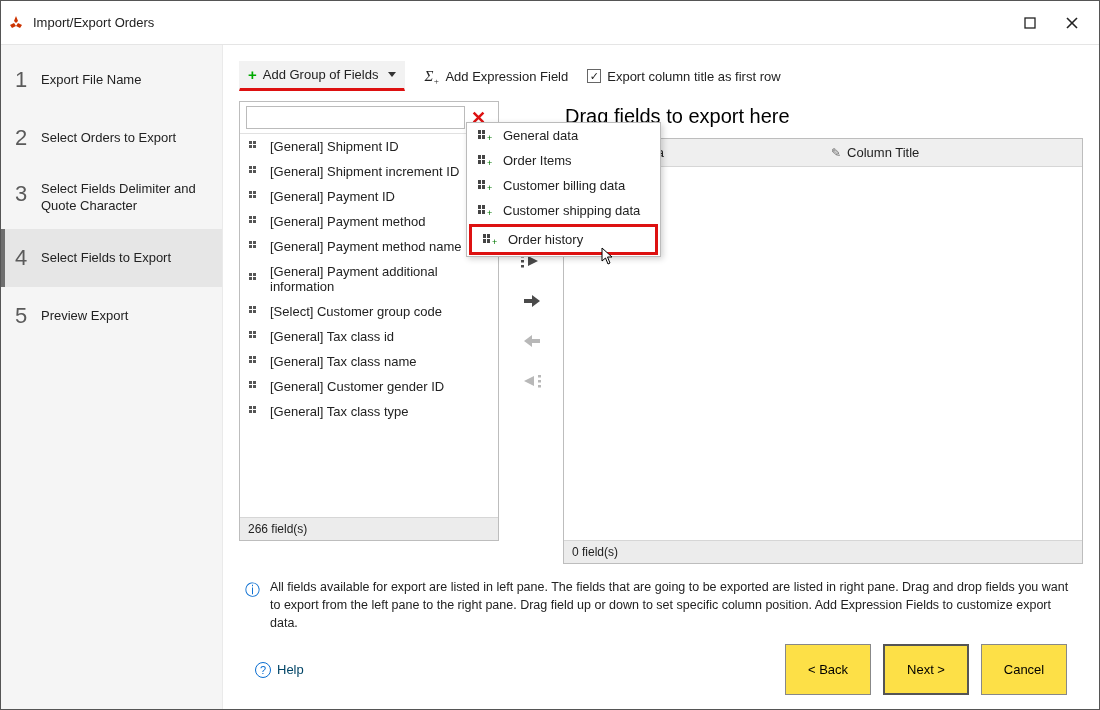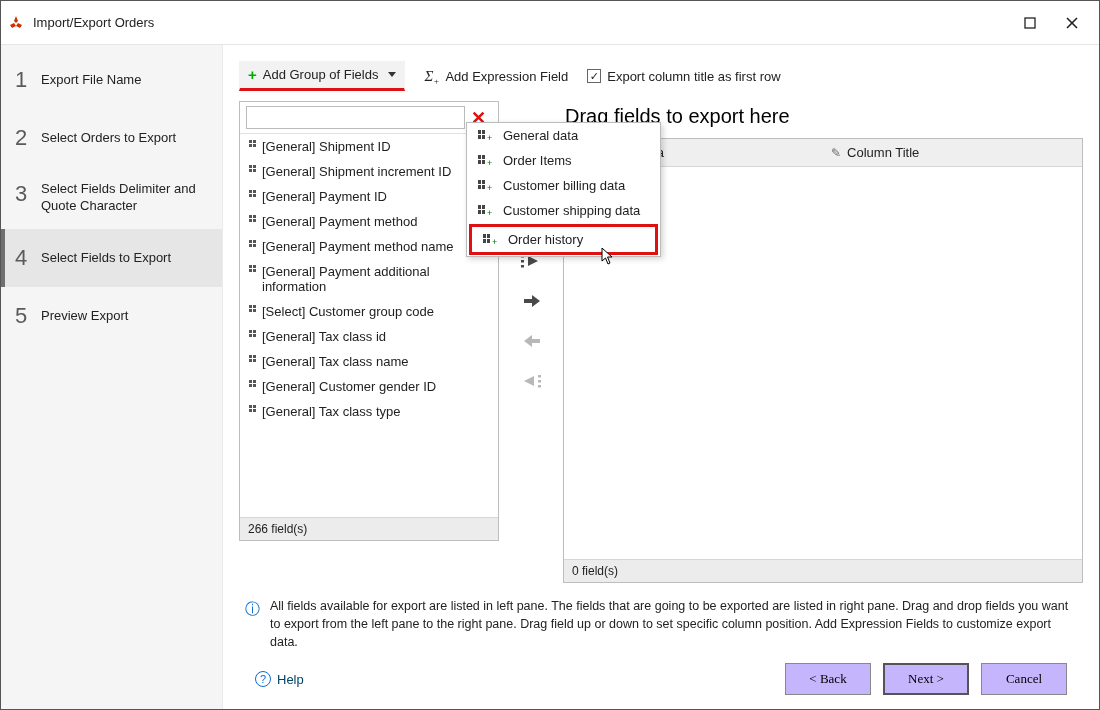--- a/index.html
+++ b/index.html
@@ -28,37 +28,37 @@
 .exprIcon .sub { font-size: 9px; position: relative; bottom: -3px; }
 .check { width: 14px; height: 14px; border: 1px solid #666; display: inline-flex; align-items: center; justify-content: center; font-size: 11px; background: #fff; }
 .columns { display: flex; flex: 1; gap: 12px; min-height: 0; align-items: stretch; }
 .leftpane, .rightpane { display: flex; flex-direction: column; border: 1px solid #bdbdbd; background: #fff; }
 .leftpane { width: 260px; height: 440px; }
 .rightpane { flex: 1; height: 440px; }
 .searchrow { display: flex; align-items: center; padding: 4px 6px; border-bottom: 1px solid #e1e1e1; }
 .searchrow input { flex: 1; border: 1px solid #bbb; padding: 3px 5px; font-family: inherit; font-size: 13px; }
 .redX { color: #d11; font-size: 18px; padding: 0 6px; cursor: pointer; font-weight: bold; }
 .fieldlist { flex: 1; overflow: hidden; position: relative; }
-.fieldrow { display: flex; align-items: flex-start; padding: 5px 8px; cursor: pointer; font-size: 13px; }
+.fieldrow { display: flex; align-items: center; gap: 8px; padding: 5px 8px; cursor: pointer; font-size: 13px; }
 .fieldsicon { width: 14px; height: 14px; display: inline-block; }
 .statusbar { background: #ececec; border-top: 1px solid #d6d6d6; padding: 4px 8px; font-size: 12px; }
 .midarrows { width: 40px; display: flex; flex-direction: column; align-items: center; justify-content: center; gap: 22px; height: 440px; }
 .midarrows .arrow { font-size: 20px; color: #4a4a4a; cursor: pointer; }
 .rightheader { font-size: 20px; padding: 4px 2px 10px; color: #000000; }
 .colhdrs { display: flex; background: #efefef; border-bottom: 1px solid #d6d6d6; }
 .colhdr { flex: 1; display: flex; align-items: center; gap: 6px; padding: 6px 8px; font-size: 13px; }
 .pencil { font-size: 12px; color: #666; }
 .droparea { flex: 1; }
 .info { display: flex; gap: 10px; padding: 14px 6px 0; font-size: 12.5px; color: #222; line-height: 1.45; }
 .infoicon { color: #0a6ed1; font-size: 15px; flex-shrink: 0; margin-top: 1px; }
 .footer { display: flex; align-items: center; justify-content: space-between; padding: 12px 16px 14px; }
 .help { display: inline-flex; align-items: center; gap: 6px; color: #046; cursor: pointer; }
 .help .q { width: 16px; height: 16px; border: 1.5px solid #0a6ed1; border-radius: 50%; display: inline-flex; align-items: center; justify-content: center; font-size: 11px; color: #0a6ed1; }
 .btns { display: flex; gap: 12px; }
-.btn { min-width: 86px; padding: 6px 14px; border: 1px solid #888; background: #c4b5fd; cursor: pointer; font-family: Liberation Serif, serif; font-size: 13px; text-align: center; }
+.btn { min-width: 86px; padding: 16px 14px; border: 1px solid #888; background: #fde047; cursor: pointer; font-family: Liberation Sans, sans-serif; font-size: 13px; text-align: center; }
 .btn.primary { border-width: 2px; border-color: #555; }
 
 
 .menu { position: absolute; left: 243px; top: 77px; width: 195px; background: #fff; border: 1px solid #bbb; box-shadow: 2px 2px 6px rgba(0,0,0,0.18); z-index: 20; }
 .menuitem { display: flex; align-items: center; gap: 10px; padding: 5px 10px; cursor: pointer; font-size: 13px; }
 .menuitem.highlight { border: 3px solid #d11; margin: 1px 2px; }
 .grpicon { display: inline-flex; width: 16px; height: 14px; }
 
 .cursor { position: absolute; left: 378px; top: 202px; font-size: 15px; z-index: 30; pointer-events: none; }
 

